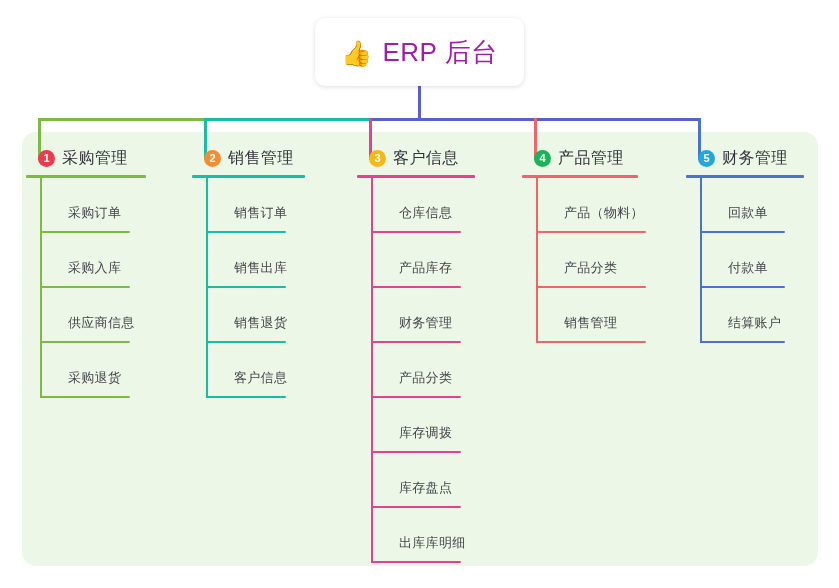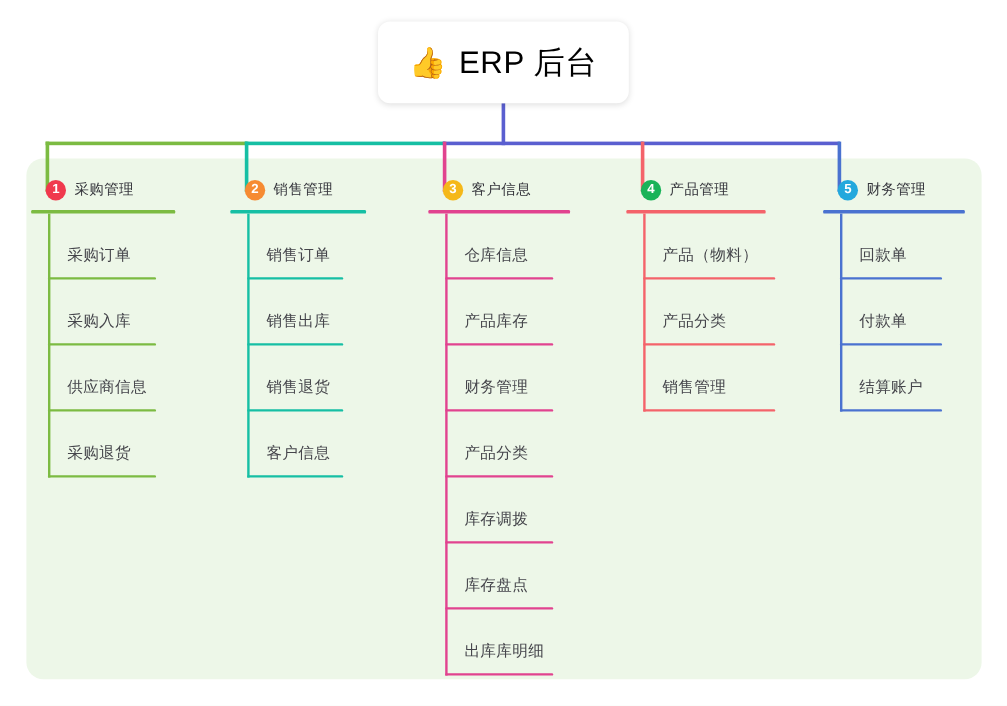--- a/index.html
+++ b/index.html
@@ -41,21 +41,21 @@
   }
   .root-emoji {
     font-size: 25px;
     line-height: 1;
     display: inline-block;
     position: relative;
     top: 1px;
   }
   .root-title {
     font-size: 26px;
-    color: #000000;
+    color: #a21caf;
     letter-spacing: 0.5px;
     white-space: nowrap;
   }
 
   
   .conn {
     position: absolute;
     z-index: 2;
   }
 
@@ -90,21 +90,21 @@
     height: 17px;
     border-radius: 50%;
     color: #ffffff;
     font-size: 11px;
     line-height: 17px;
     text-align: center;
     font-weight: bold;
     flex: 0 0 auto;
   }
   .col-title {
-    font-size: 12px;
+    font-size: 16px;
     color: #33333a;
     letter-spacing: 0.4px;
   }
   .col-rule {
     height: 3px;
     margin-top: 5px;
     border-radius: 1px;
   }
 
   
@@ -120,21 +120,21 @@
     width: 2px;
     bottom: 0;
   }
   .leaf {
     position: relative;
     height: 55px;
     box-sizing: border-box;
   }
   .leaf-label {
     position: absolute;
-    left: 16px;
+    left: 28px;
     bottom: 11px;
     font-size: 13px;
     color: #45454b;
     white-space: nowrap;
     letter-spacing: 0.3px;
   }
   .leaf-rule {
     position: absolute;
     left: 0;
     bottom: 0;

